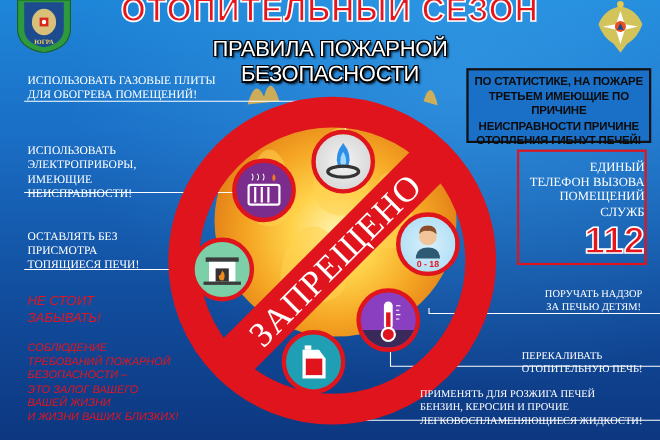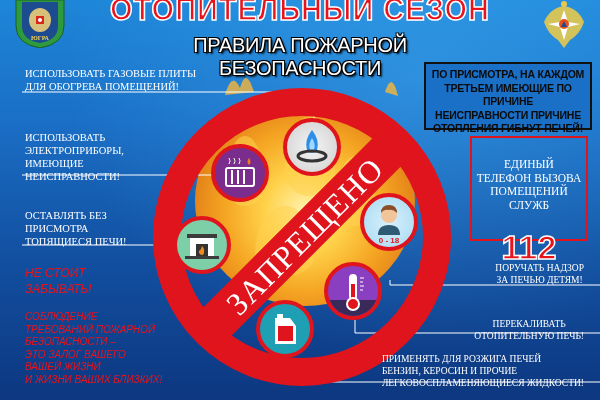--- a/index.html
+++ b/index.html
@@ -17,23 +17,23 @@
 .subtitle{position:absolute;left:110px;top:34px;width:380px;text-align:center;
  font-family:Liberation Sans, sans-serif;font-size:20px;color:#fff;letter-spacing:-.3px;
  text-shadow:1px 1px 0 #000,-1px -1px 0 #000,1px -1px 0 #000,-1px 1px 0 #000,2px 2px 2px #000}
 .txt{position:absolute;color:#fff;font-size:10.5px;line-height:13px;text-transform:uppercase}
 .redtxt{position:absolute;left:25px;color:#e8141c;font-family:"Liberation Sans",sans-serif;
  font-style:italic;font-size:10px;line-height:12.6px;text-transform:uppercase}
 .stat{position:absolute;left:424px;top:62px;width:168px;height:68px;border:2px solid #111;
  background:#1a6fc6;color:#0b0b0b;font-family:"Liberation Sans",sans-serif;font-weight:bold;
  font-size:10.5px;line-height:13.5px;text-align:center;padding-top:4px;letter-spacing:-.2px}
 .emerg{position:absolute;left:470px;top:136px;width:118px;height:105px;border:2px solid #e0141c;
- color:#fff;text-align:center;font-size:11.5px;line-height:13.5px;padding-top:20px}
+ color:#fff;text-align:right;font-size:11.5px;line-height:13.5px;padding-top:8px}
 .num{font-family:"Liberation Sans",sans-serif;font-weight:bold;font-size:34px;color:#e8141c;
- line-height:36px;-webkit-text-stroke:1.5px #fff;margin-top:17px}
+ line-height:36px;-webkit-text-stroke:1.5px #fff;margin-top:1px}
 .fire{position:absolute;left:195px;top:96px;width:220px;height:210px;border-radius:50%;
  background:radial-gradient(circle at 50% 55%,#fff3b0 0%,#ffd24a 25%,#f5a623 50%,#e07a16 75%,#b5521a 100%)}
 .flame{position:absolute;border-radius:50% 50% 50% 50%/70% 70% 30% 30%;background:rgba(255,210,80,.55)}
 .banicon{position:absolute;border-radius:50%;border:4px solid #e0141c;overflow:hidden}
 .svgwrap{position:absolute;left:0;top:0}
 </style>
 </head>
 <body>
 
 <div class="poster">
@@ -177,39 +177,39 @@
   <div class="redtxt" style="top:311px">
     <div>СОБЛЮДЕНИЕ</div>
       <div>ТРЕБОВАНИЙ ПОЖАРНОЙ</div>
     <div>БЕЗОПАСНОСТИ –</div>
       <div>ЭТО ЗАЛОГ ВАШЕГО</div>
       <div>ВАШЕЙ ЖИЗНИ</div>
     <div>И ЖИЗНИ ВАШИХ БЛИЗКИХ!</div>
   </div>
 
   <div class="stat">
-    <div>ПО ПРИСМОТРА, НА КАЖДОМ</div>
+    <div>ПО СТАТИСТИКЕ, НА ПОЖАРЕ</div>
       <div>ТРЕТЬЕМ ИМЕЮЩИЕ ПО ПРИЧИНЕ</div>
     <div>НЕИСПРАВНОСТИ  ПРИЧИНЕ</div>
       <div>ОТОПЛЕНИЯ ГИБНУТ ПЕЧЕЙ!</div>
   </div>
 
   <div class="emerg">
     <div>ЕДИНЫЙ</div>
       <div>ТЕЛЕФОН ВЫЗОВА</div>
     <div>ПОМЕЩЕНИЙ</div>
       <div>СЛУЖБ</div>
     <div class="num">112</div>
   </div>
 
   <div class="txt" style="right:16px;top:262px;text-align:center;font-size:9.5px;line-height:12px">
     <div>ПОРУЧАТЬ НАДЗОР</div>
       <div>ЗА ПЕЧЬЮ ДЕТЯМ!</div>
   </div>
-  <div class="txt" style="right:16px;top:318px;text-align:center;font-size:9.5px;line-height:12px">
+  <div class="txt" style="right:16px;top:318px;text-align:left;font-size:9.5px;line-height:12px">
     <div>ПЕРЕКАЛИВАТЬ</div>
       <div>ОТОПИТЕЛЬНУЮ ПЕЧЬ!</div>
   </div>
   <div class="txt" style="right:16px;top:353px;text-align:left;font-size:9.5px;line-height:12px">
     <div>ПРИМЕНЯТЬ ДЛЯ РОЗЖИГА ПЕЧЕЙ</div>
       <div>БЕНЗИН, КЕРОСИН И ПРОЧИЕ</div>
     <div>ЛЕГКОВОСПЛАМЕНЯЮЩИЕСЯ ЖИДКОСТИ!</div>
   </div>
 
 </div>

